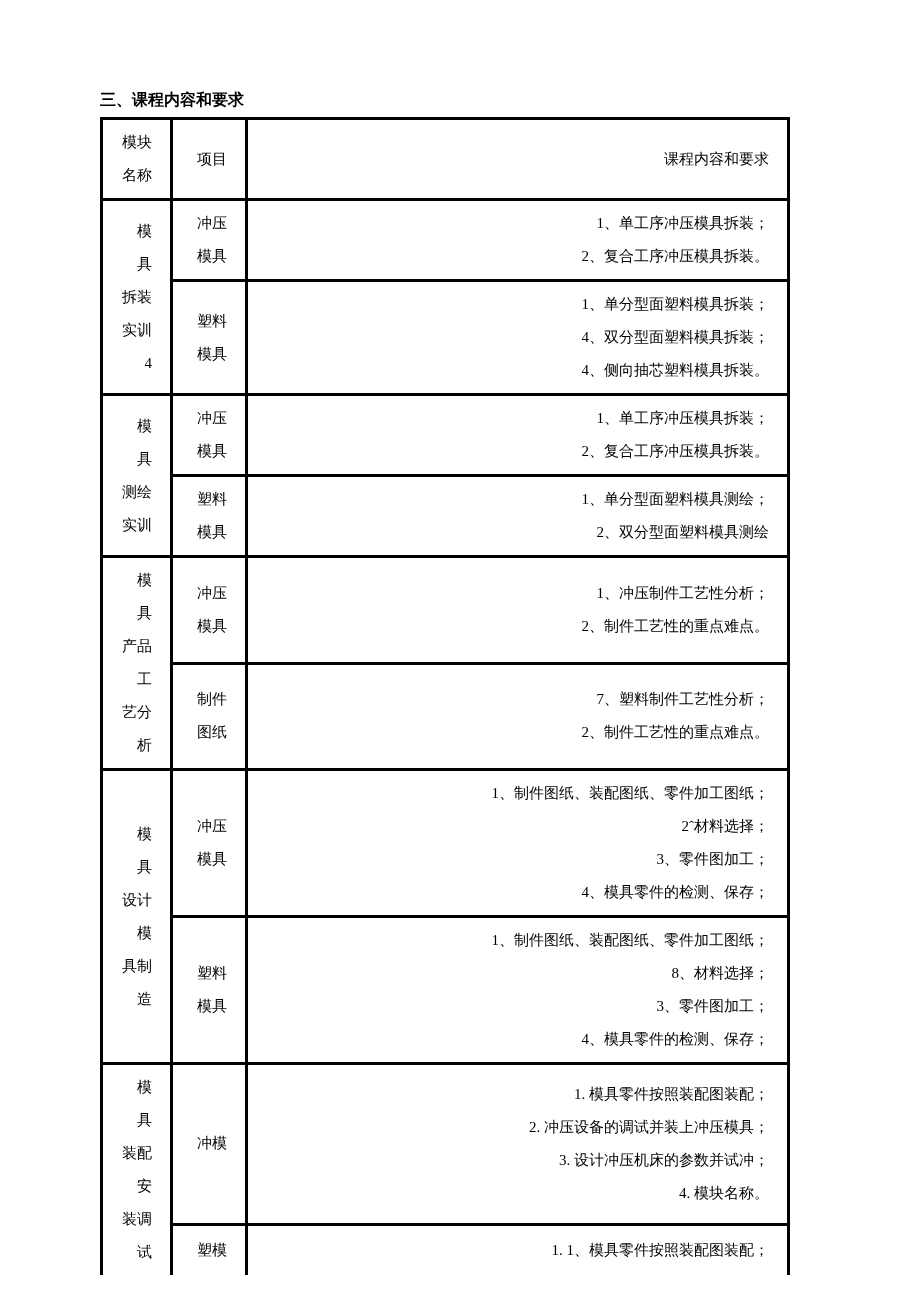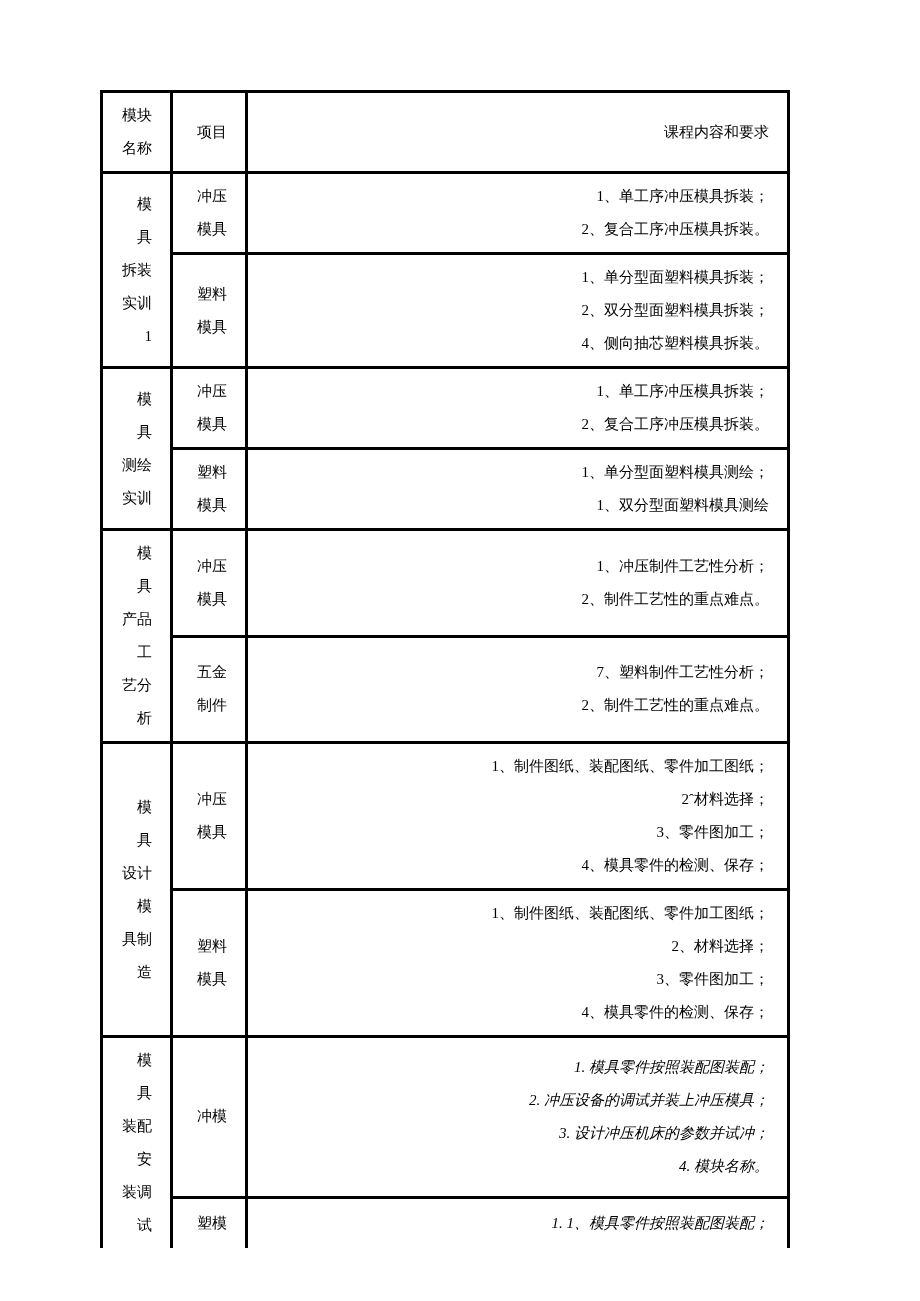--- a/index.html
+++ b/index.html
@@ -34,102 +34,103 @@
     text-align: right;
   }
   th {
     font-weight: normal;
   }
   .col-module { width: 70px; }
   .col-item   { width: 75px; }
   .col-content{ }
   .content-line { display: block; }
   .no-bottom { border-bottom: none; margin-top: 20px; }
-  .ol-item { display:block;font-style:italic; }
+  .ol-item { display:block; }
   .num { display:inline-block; width: 28px; }
 </style>
 </head>
 <body>
 
 <div class="page">
 
+  <div class="section-title">三、课程内容和要求</div>
 
   <table>
     <colgroup>
       <col class="col-module">
       <col class="col-item">
       <col class="col-content">
     </colgroup>
     <tbody id="tbody">
       <tr>
         <th>模块名称</th>
         <th>项目</th>
         <th>课程内容和要求</th>
       </tr>
     <tr>
-          <td rowspan="2">模 具 拆装实训 1</td>
+          <td rowspan="2">模 具 拆装实训 4</td>
           <td>冲压模具</td>
           <td>
             <span class="content-line">1、单工序冲压模具拆装；</span>
             <span class="content-line">2、复合工序冲压模具拆装。</span>
           </td>
         </tr>
         <tr>
           <td>塑料模具</td>
           <td>
             <span class="content-line">1、单分型面塑料模具拆装；</span>
-            <span class="content-line">2、双分型面塑料模具拆装；</span>
+            <span class="content-line">4、双分型面塑料模具拆装；</span>
             <span class="content-line">4、侧向抽芯塑料模具拆装。</span>
           </td>
         </tr>
         <tr>
           <td rowspan="2">模 具 测绘实训</td>
           <td>冲压模具</td>
           <td>
             <span class="content-line">1、单工序冲压模具拆装；</span>
             <span class="content-line">2、复合工序冲压模具拆装。</span>
           </td>
         </tr>
         <tr>
           <td>塑料模具</td>
           <td>
             <span class="content-line">1、单分型面塑料模具测绘；</span>
-            <span class="content-line">1、双分型面塑料模具测绘</span>
+            <span class="content-line">2、双分型面塑料模具测绘</span>
           </td>
         </tr>
         <tr>
           <td rowspan="2">模 具 产品 工 艺分析</td>
           <td>冲压模具</td>
           <td>
             <span class="content-line">1、冲压制件工艺性分析；</span>
             <span class="content-line">2、制件工艺性的重点难点。</span>
           </td>
         </tr>
         <tr>
-          <td>五金制件</td>
+          <td>制件图纸</td>
           <td>
             <span class="content-line">7、塑料制件工艺性分析；</span>
             <span class="content-line">2、制件工艺性的重点难点。</span>
           </td>
         </tr>
         <tr>
           <td rowspan="2">模 具 设计 模 具制造</td>
           <td>冲压模具</td>
           <td>
             <span class="content-line">1、制件图纸、装配图纸、零件加工图纸；</span>
             <span class="content-line">2ˆ材料选择；</span>
             <span class="content-line">3、零件图加工；</span>
             <span class="content-line">4、模具零件的检测、保存；</span>
           </td>
         </tr>
         <tr>
           <td>塑料模具</td>
           <td>
             <span class="content-line">1、制件图纸、装配图纸、零件加工图纸；</span>
-            <span class="content-line">2、材料选择；</span>
+            <span class="content-line">8、材料选择；</span>
             <span class="content-line">3、零件图加工；</span>
             <span class="content-line">4、模具零件的检测、保存；</span>
           </td>
         </tr>
         <tr>
           <td rowspan="2" class="no-bottom">模 具 装配 安 装调试</td>
           <td>冲模</td>
           <td>
             <span class="content-line ol-item"><span class="num">1.</span><span>    模具零件按照装配图装配；</span></span>
             <span class="content-line ol-item"><span class="num">2.</span><span>    冲压设备的调试并装上冲压模具；</span></span>

